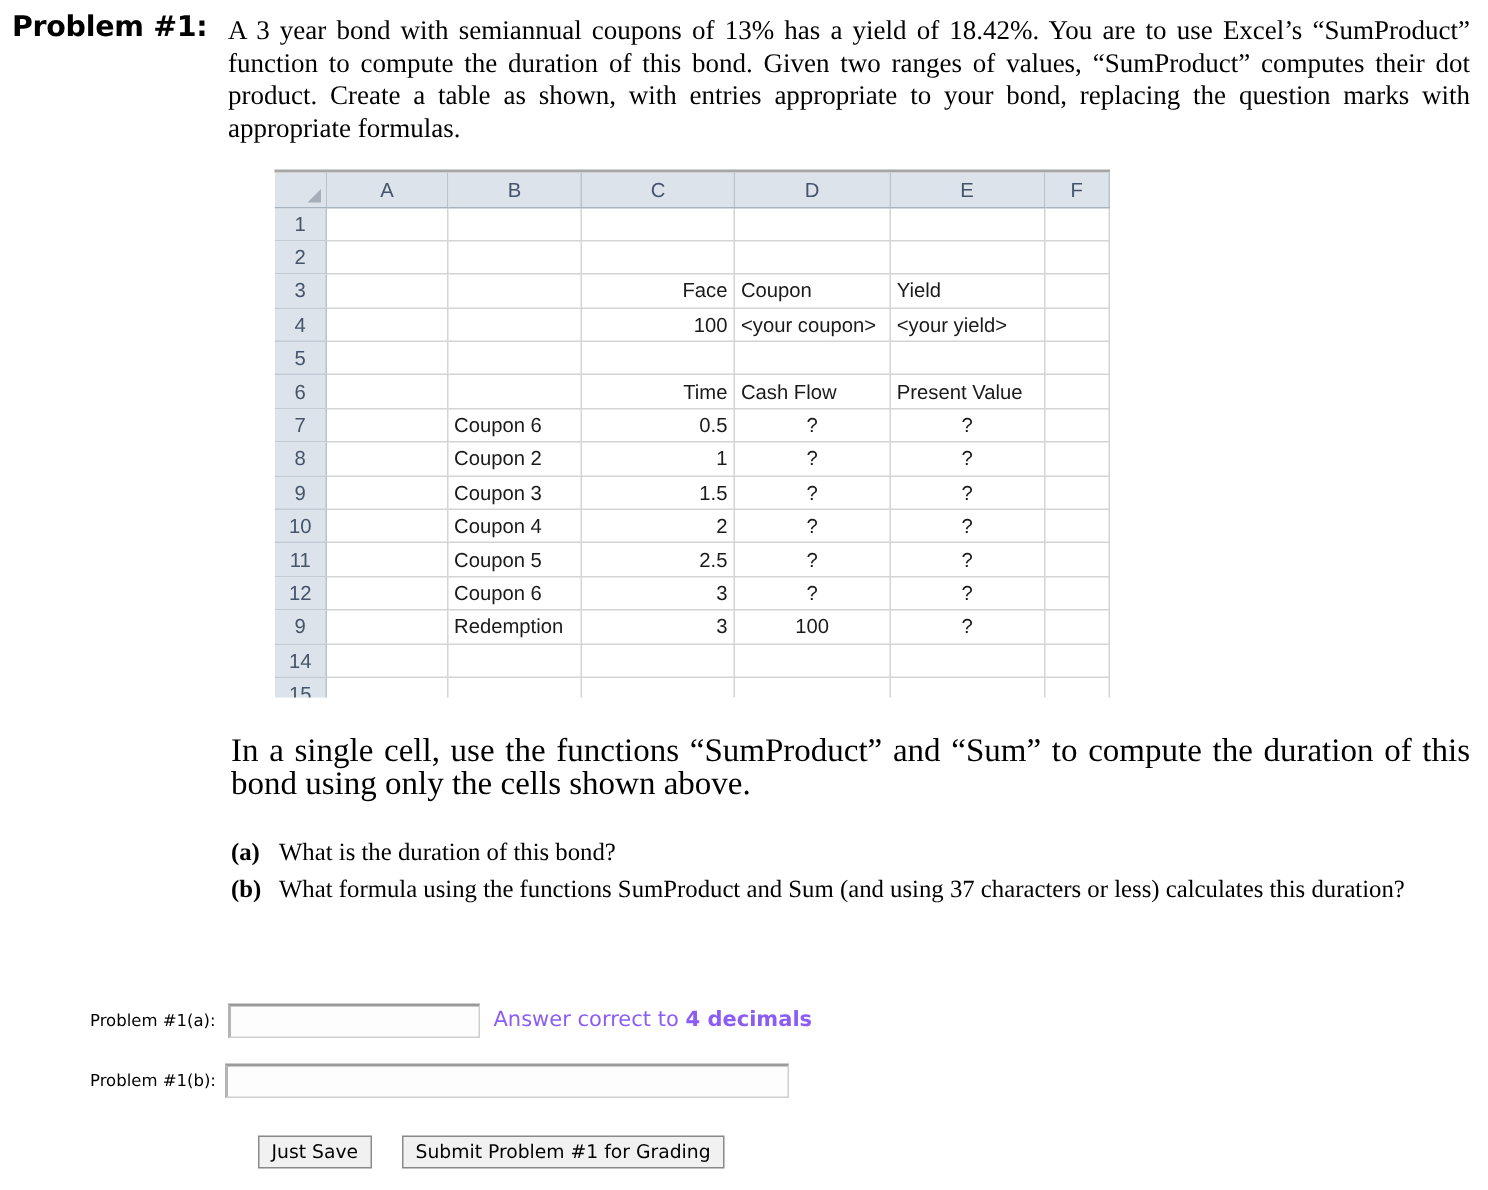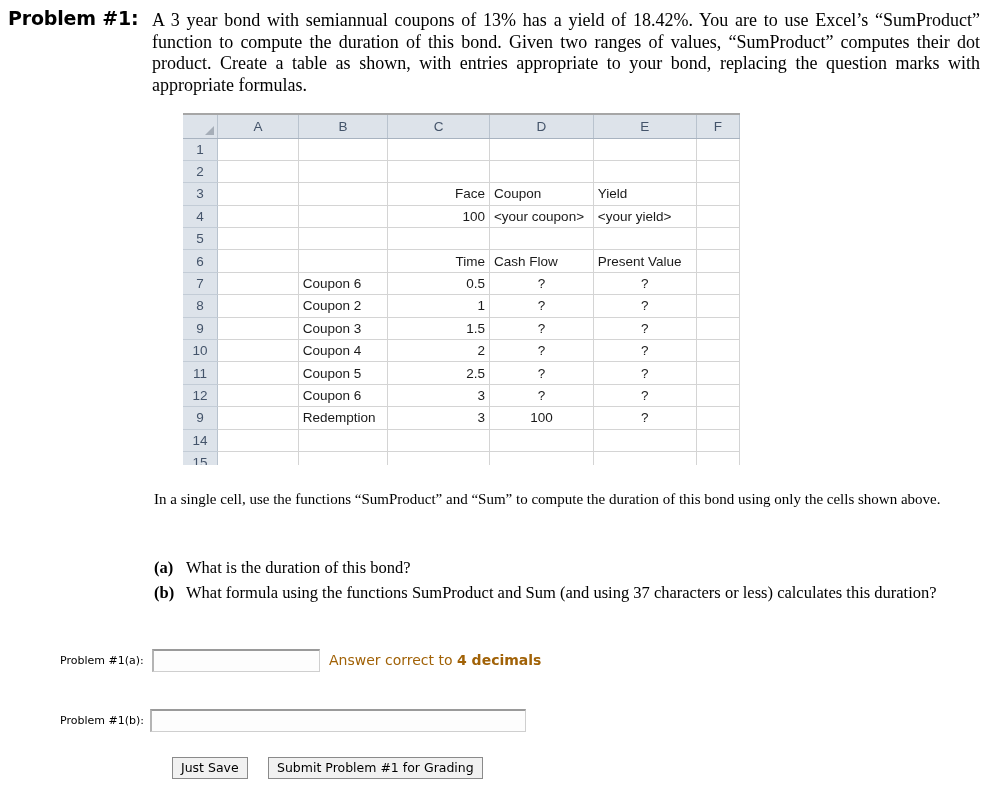--- a/index.html
+++ b/index.html
@@ -114,21 +114,21 @@
   td.align-left  { text-align: left;  padding-left: 6px; }
   td.align-center{ text-align: center; }
 
   
   #mid-text {
     position: absolute;
     left: 154px;
     top: 489px;
     width: 826px;
     font-family: "Liberation Serif", serif;
-    font-size: 15px;
+    font-size: 22px;
     line-height: 21.5px;
     text-align: justify;
     text-justify: inter-word;
   }
   #parts {
     position: absolute;
     left: 154px;
     top: 557px;
     width: 826px;
     font-family: "Liberation Serif", serif;
@@ -149,21 +149,21 @@
     font-weight: bold;
   }
 
   
   .answer-row {
     position: absolute;
     left: 0;
     width: 992px;
     height: 26px;
   }
-  #answer-row-a { top: 648px; }
+  #answer-row-a { top: 668px; }
   #answer-row-b { top: 708px; }
   .answer-label {
     position: absolute;
     font-family: "DejaVu Sans", sans-serif;
     font-size: 11px;
     color: #000000;
     white-space: nowrap;
     top: 6px;
   }
   #label-a { left: 60px; }
@@ -184,21 +184,21 @@
     outline: none;
   }
   #input-a { left: 152px; width: 168px; }
   #input-b { left: 150px; width: 376px; }
   #answer-note {
     position: absolute;
     left: 329px;
     top: 4px;
     font-family: "DejaVu Sans", sans-serif;
     font-size: 14px;
-    color: #a16207;
+    color: #8b5cf6;
     white-space: nowrap;
   }
   #answer-note b { font-weight: bold; }
 
   
   #button-bar {
     position: absolute;
     left: 0;
     top: 757px;
     width: 816px;

